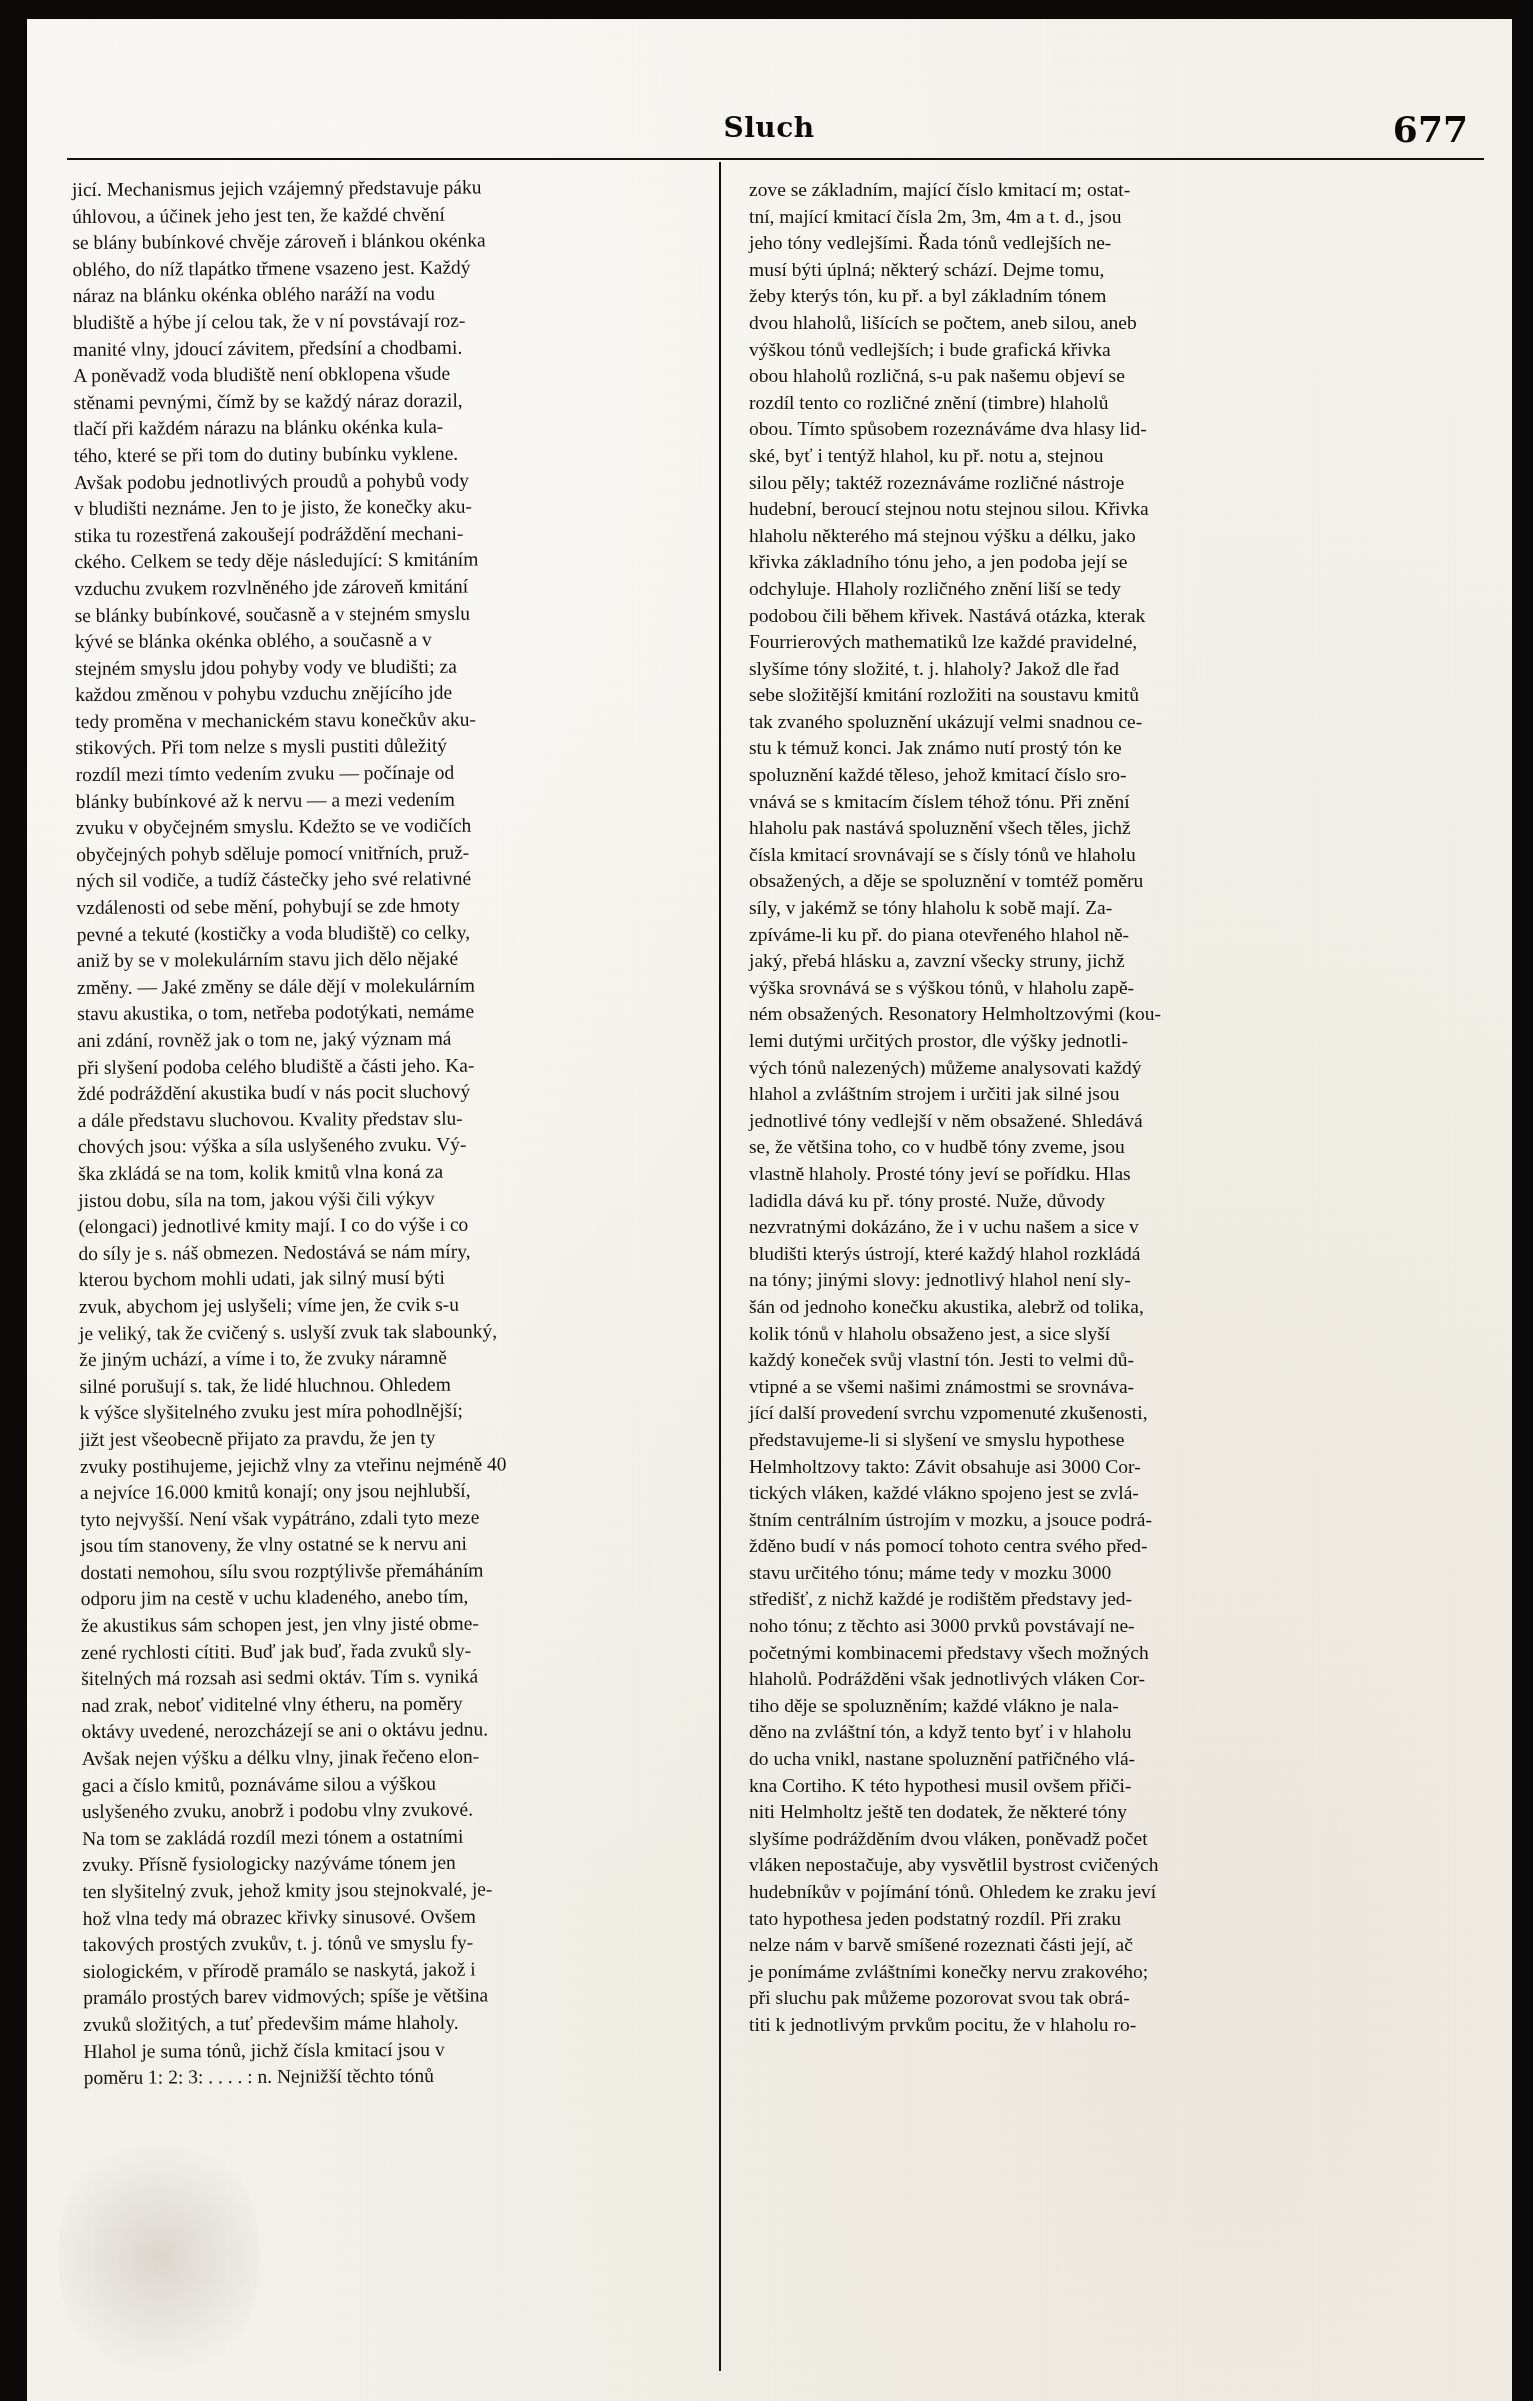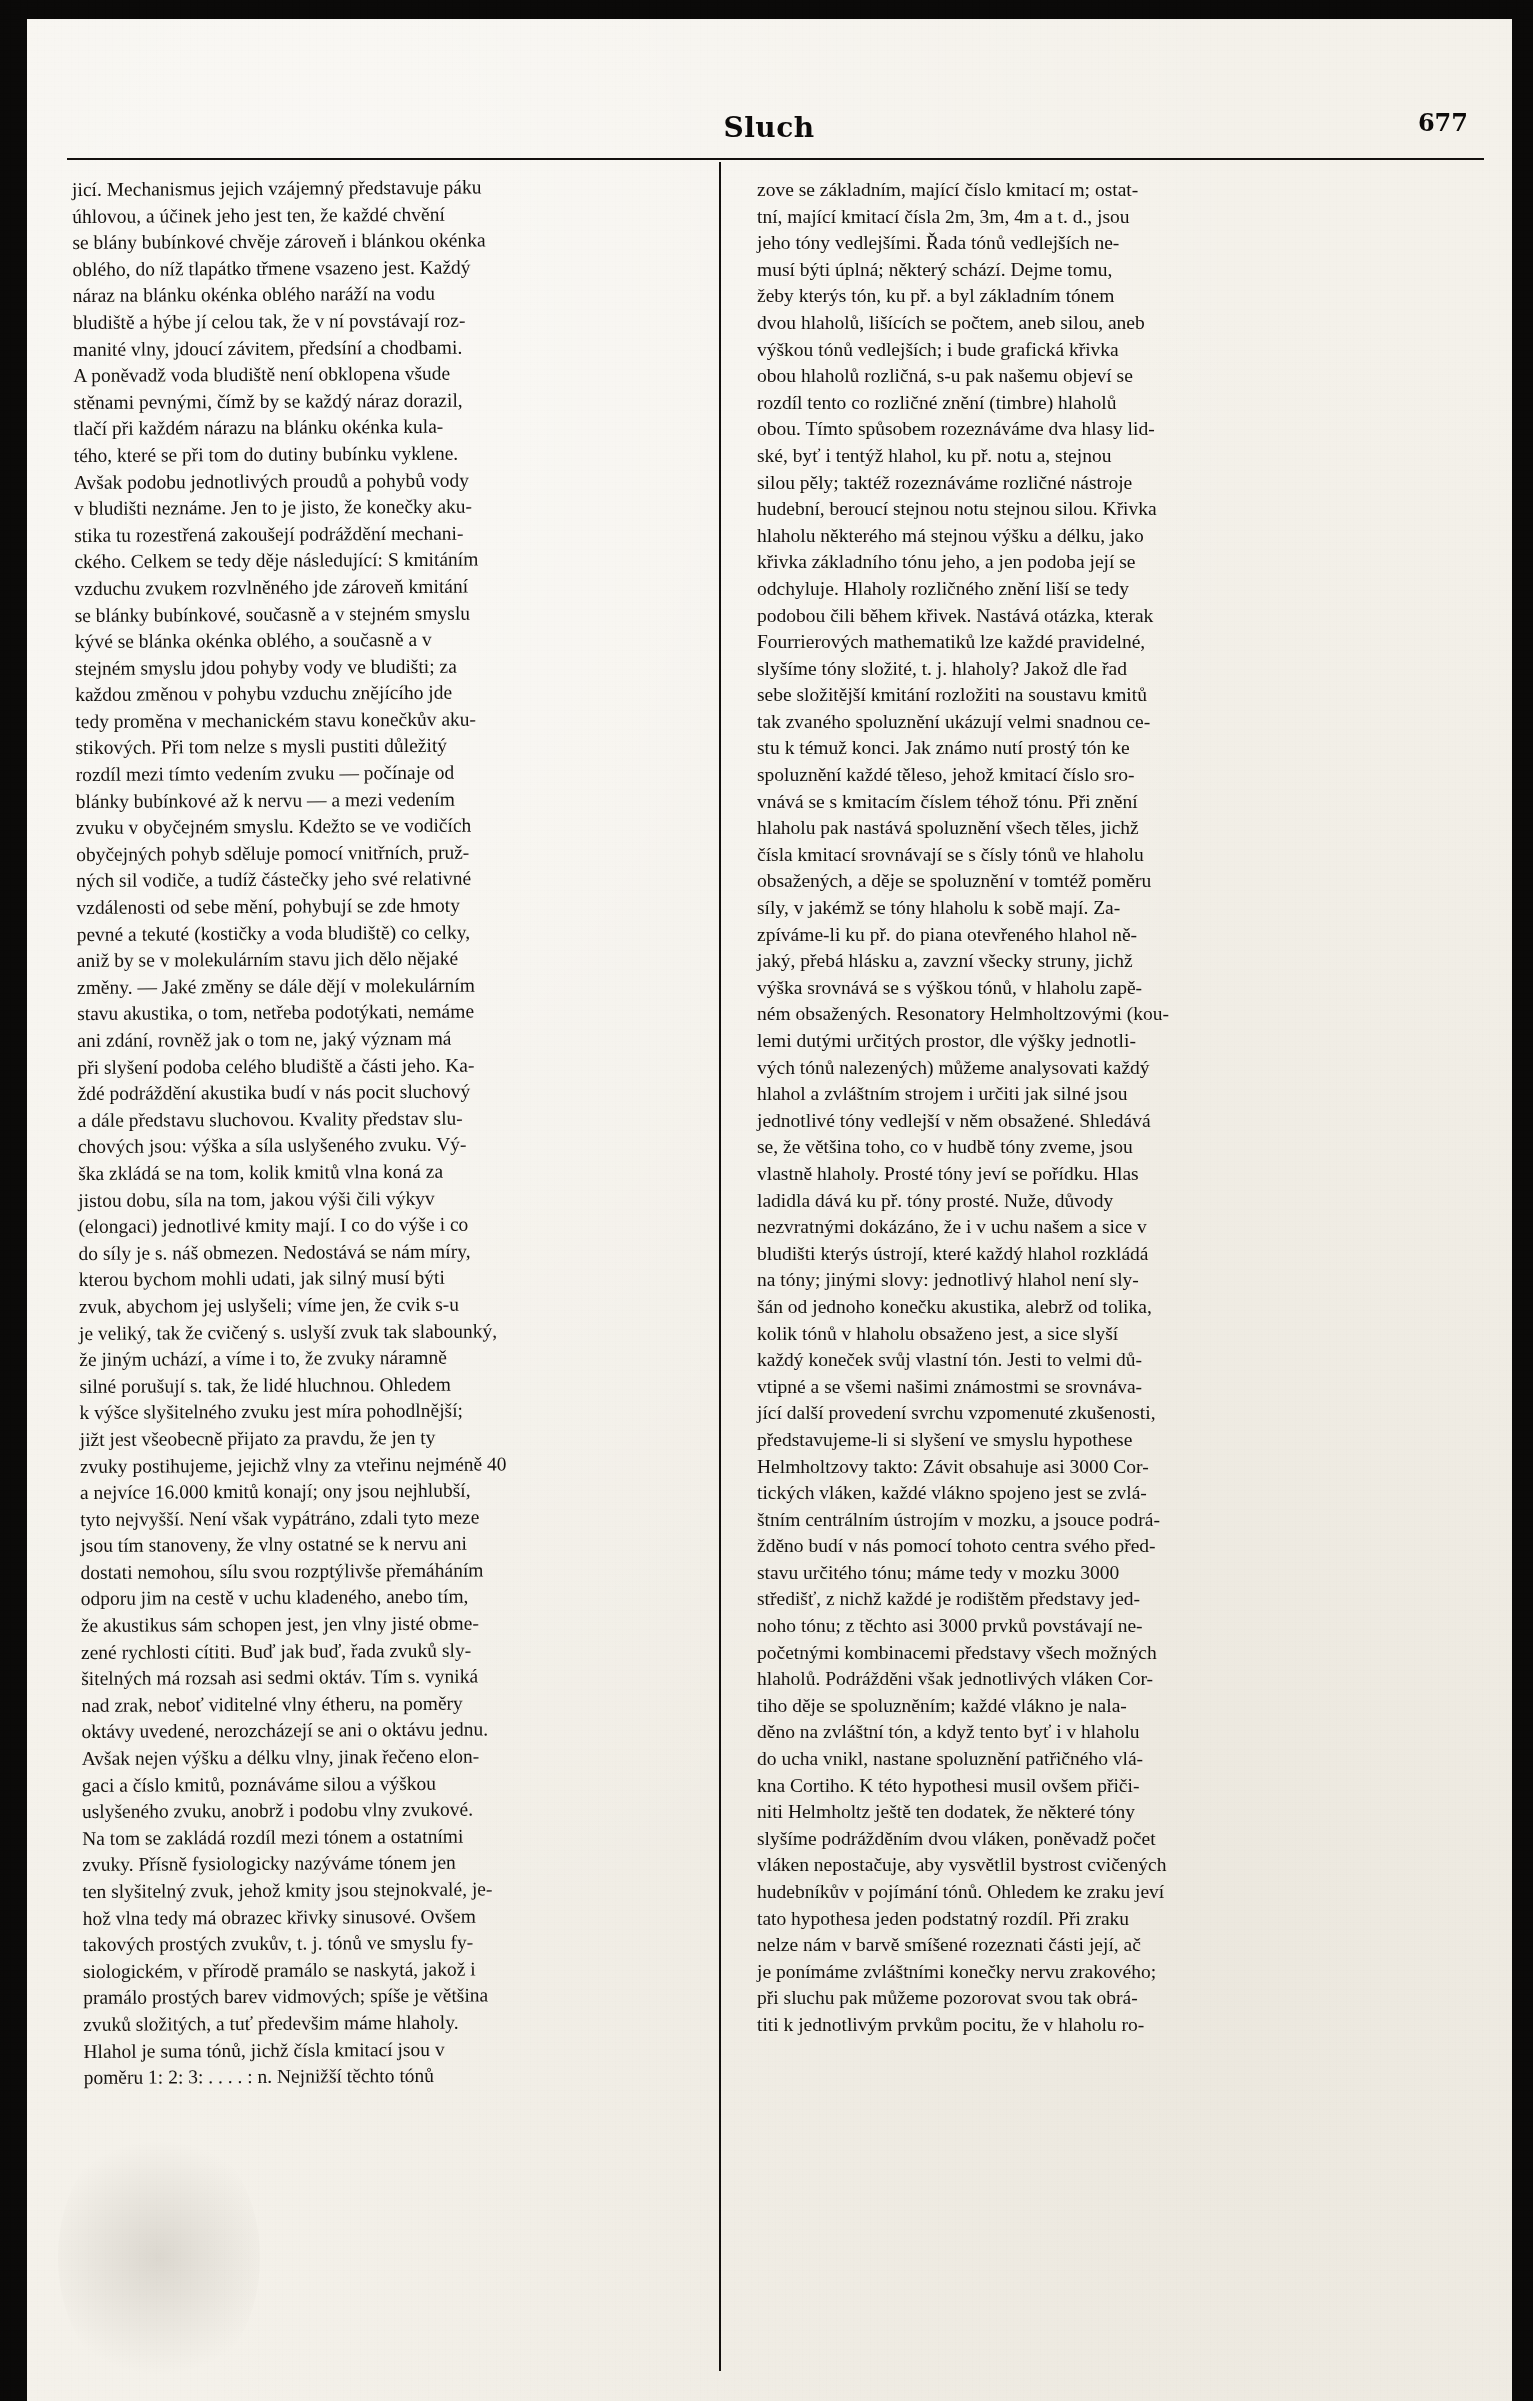--- a/index.html
+++ b/index.html
@@ -61,21 +61,21 @@
     font-size: 28px;
     letter-spacing: 0.5px;
     color: #0d0b0a;
   }
   .header-pageno {
     position: absolute;
     right: 43px;
     top: -2.9px;
     font-family: "DejaVu Serif", serif;
     font-weight: bold;
-    font-size: 24px;
+    font-size: 36px;
     color: #0d0b0a;
   }
 
   
   .rule {
     position: absolute;
     background: #14110f;
   }
   .rule-top {
     left: 67px;
@@ -104,21 +104,20 @@
   }
   .col-left {
     left: 72px;
     width: 629px;
     transform: rotate(-0.35deg);
     transform-origin: left top;
   }
   .col-right {
     left: 749px;
     width: 646px;
-    margin-left: 8px;
   }
   .col p {
     margin: 0;
     text-indent: 0;
   }
   .col p + p { margin-top: 0; }
 
   
   #grain {
     position: absolute;

